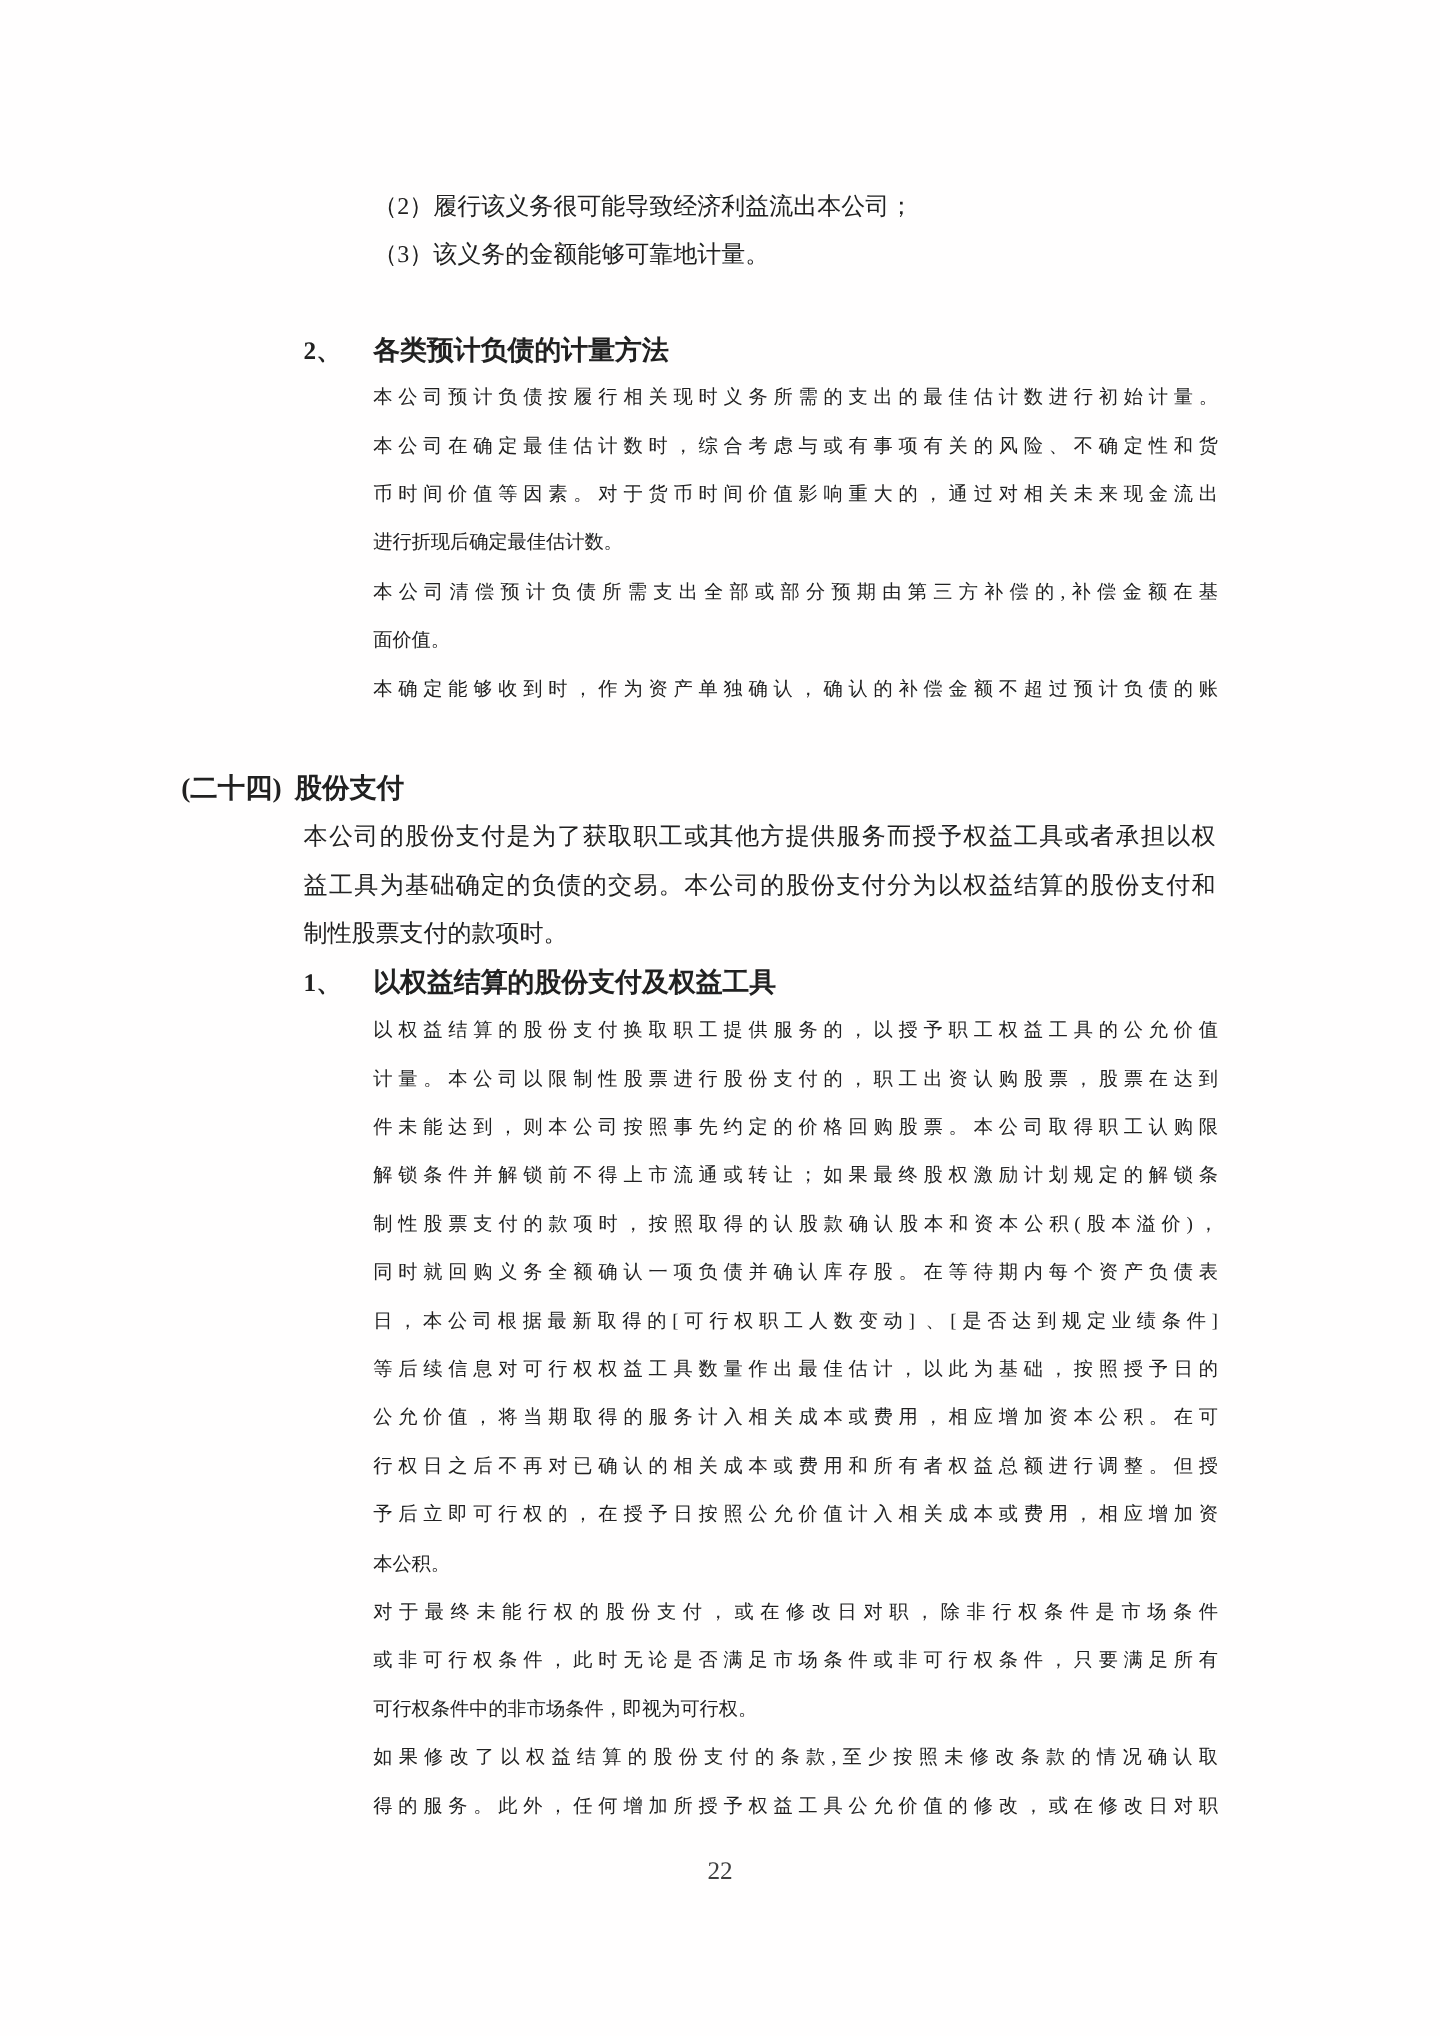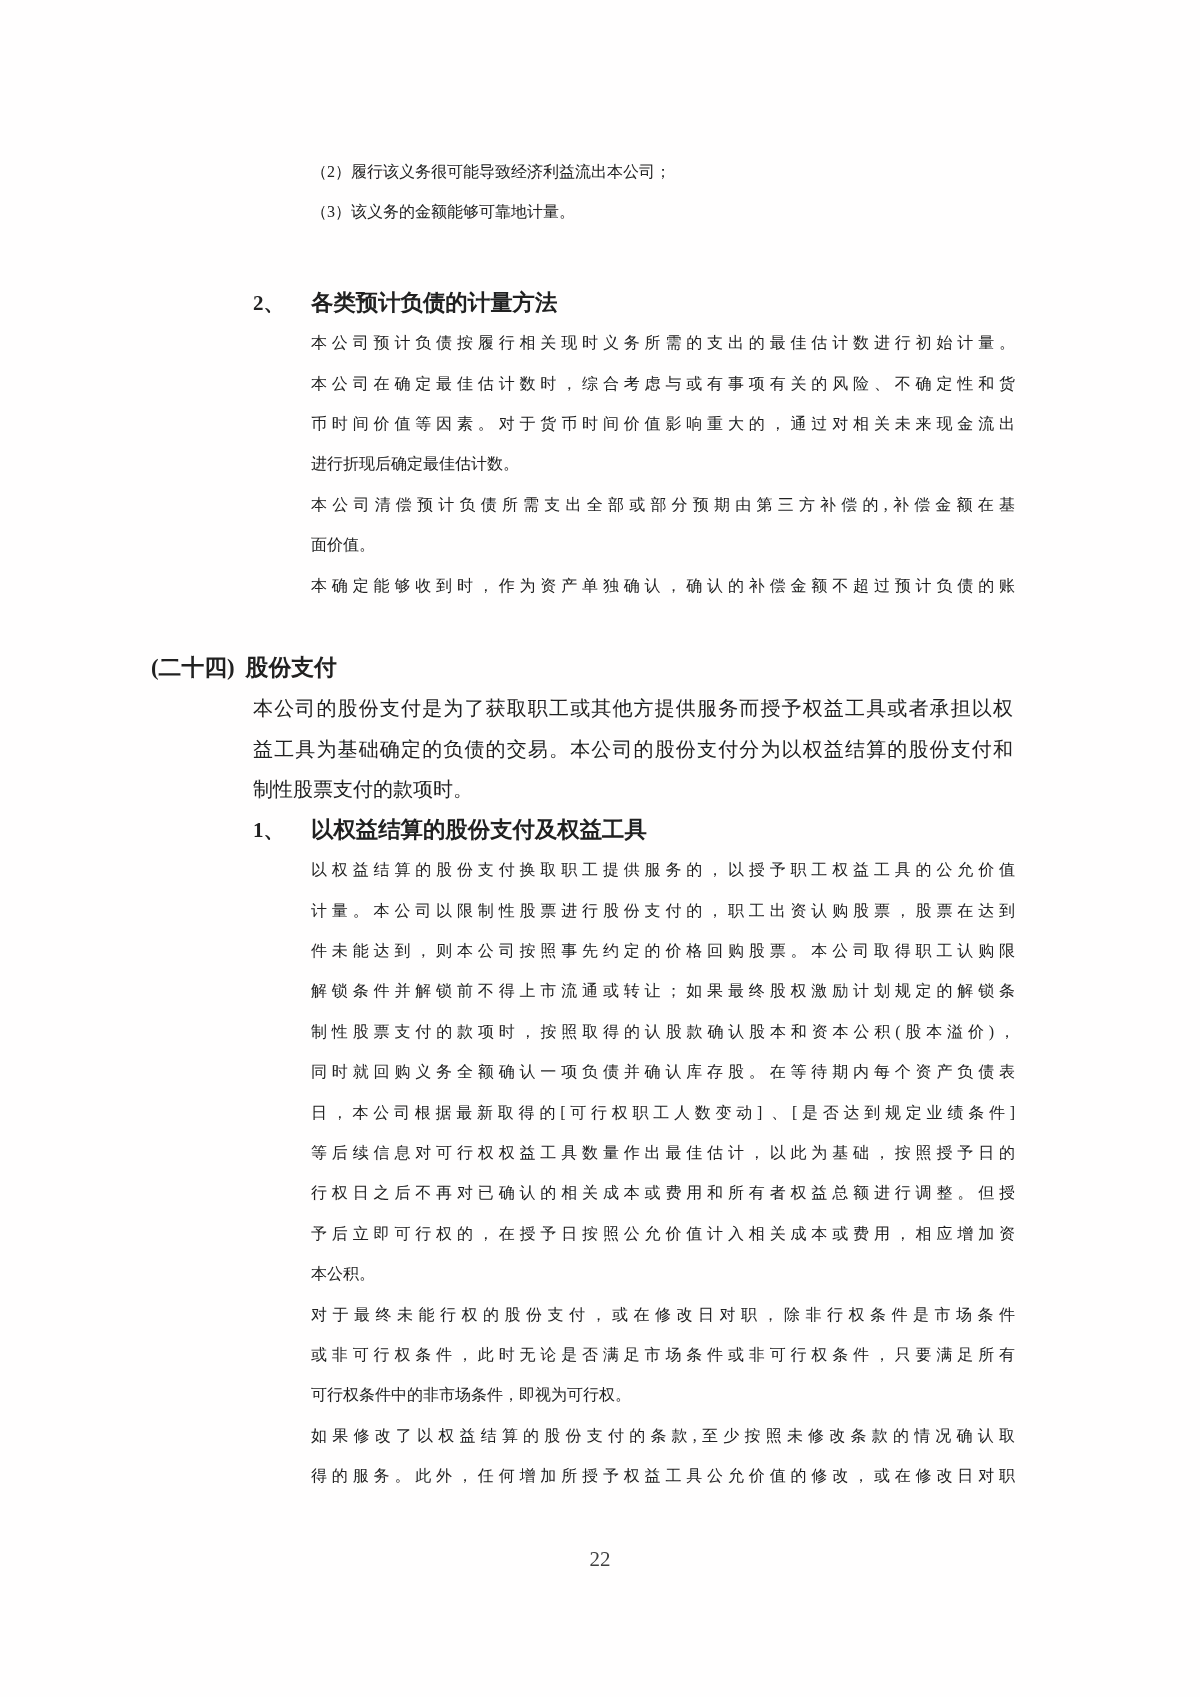--- a/index.html
+++ b/index.html
@@ -27,32 +27,32 @@
     margin-left:253px; width:760px;
     font-size:20px; line-height:40.4px;
     text-align:justify; text-align-last:justify;
     white-space:nowrap;
   }
   .lnb.end { text-align-last:left; }
 
   
   .li {
     margin-left:311px; width:704px;
-    font-size:16px; line-height:40.4px;
+    font-size:20px; line-height:40.4px;
     text-align:left;
   }
 
   
   .hrow {
     margin-left:253px;
     font-weight:bold; font-size:22.4px; line-height:40.4px;
     white-space:nowrap;
   }
   .hrow .num { display:inline-block; width:58px; font-size:21px; letter-spacing:0; }
-  .hrow.gap-top { margin-top:50px; }
+  .hrow.gap-top { margin-top:39px; }
 
   
   .h24 {
     margin-left:151px; margin-top:42px;
     font-weight:bold; font-size:22.8px; line-height:40.4px;
     white-space:nowrap;
   }
   .h24 .t { margin-left:11px; }
 
   .footer {
@@ -96,20 +96,21 @@
     </div>
 
     <div class="ln">以权益结算的股份支付换取职工提供服务的，以授予职工权益工具的公允价值</div>
     <div class="ln">计量。本公司以限制性股票进行股份支付的，职工出资认购股票，股票在达到</div>
     <div class="ln">件未能达到，则本公司按照事先约定的价格回购股票。本公司取得职工认购限</div>
     <div class="ln">解锁条件并解锁前不得上市流通或转让；如果最终股权激励计划规定的解锁条</div>
     <div class="ln">制性股票支付的款项时，按照取得的认股款确认股本和资本公积(股本溢价)，</div>
     <div class="ln">同时就回购义务全额确认一项负债并确认库存股。在等待期内每个资产负债表</div>
     <div class="ln">日，本公司根据最新取得的[可行权职工人数变动] 、[是否达到规定业绩条件]</div>
     <div class="ln">等后续信息对可行权权益工具数量作出最佳估计，以此为基础，按照授予日的</div>
+    <div class="ln">公允价值，将当期取得的服务计入相关成本或费用，相应增加资本公积。在可</div>
     <div class="ln">行权日之后不再对已确认的相关成本或费用和所有者权益总额进行调整。但授</div>
     <div class="ln">予后立即可行权的，在授予日按照公允价值计入相关成本或费用，相应增加资</div>
     <div class="ln end">本公积。</div>
 
     <div class="ln">对于最终未能行权的股份支付，或在修改日对职，除非行权条件是市场条件</div>
     <div class="ln">或非可行权条件，此时无论是否满足市场条件或非可行权条件，只要满足所有</div>
     <div class="ln end">可行权条件中的非市场条件，即视为可行权。</div>
 
     <div class="ln">如果修改了以权益结算的股份支付的条款,至少按照未修改条款的情况确认取</div>
     <div class="ln">得的服务。此外，任何增加所授予权益工具公允价值的修改，或在修改日对职</div>

